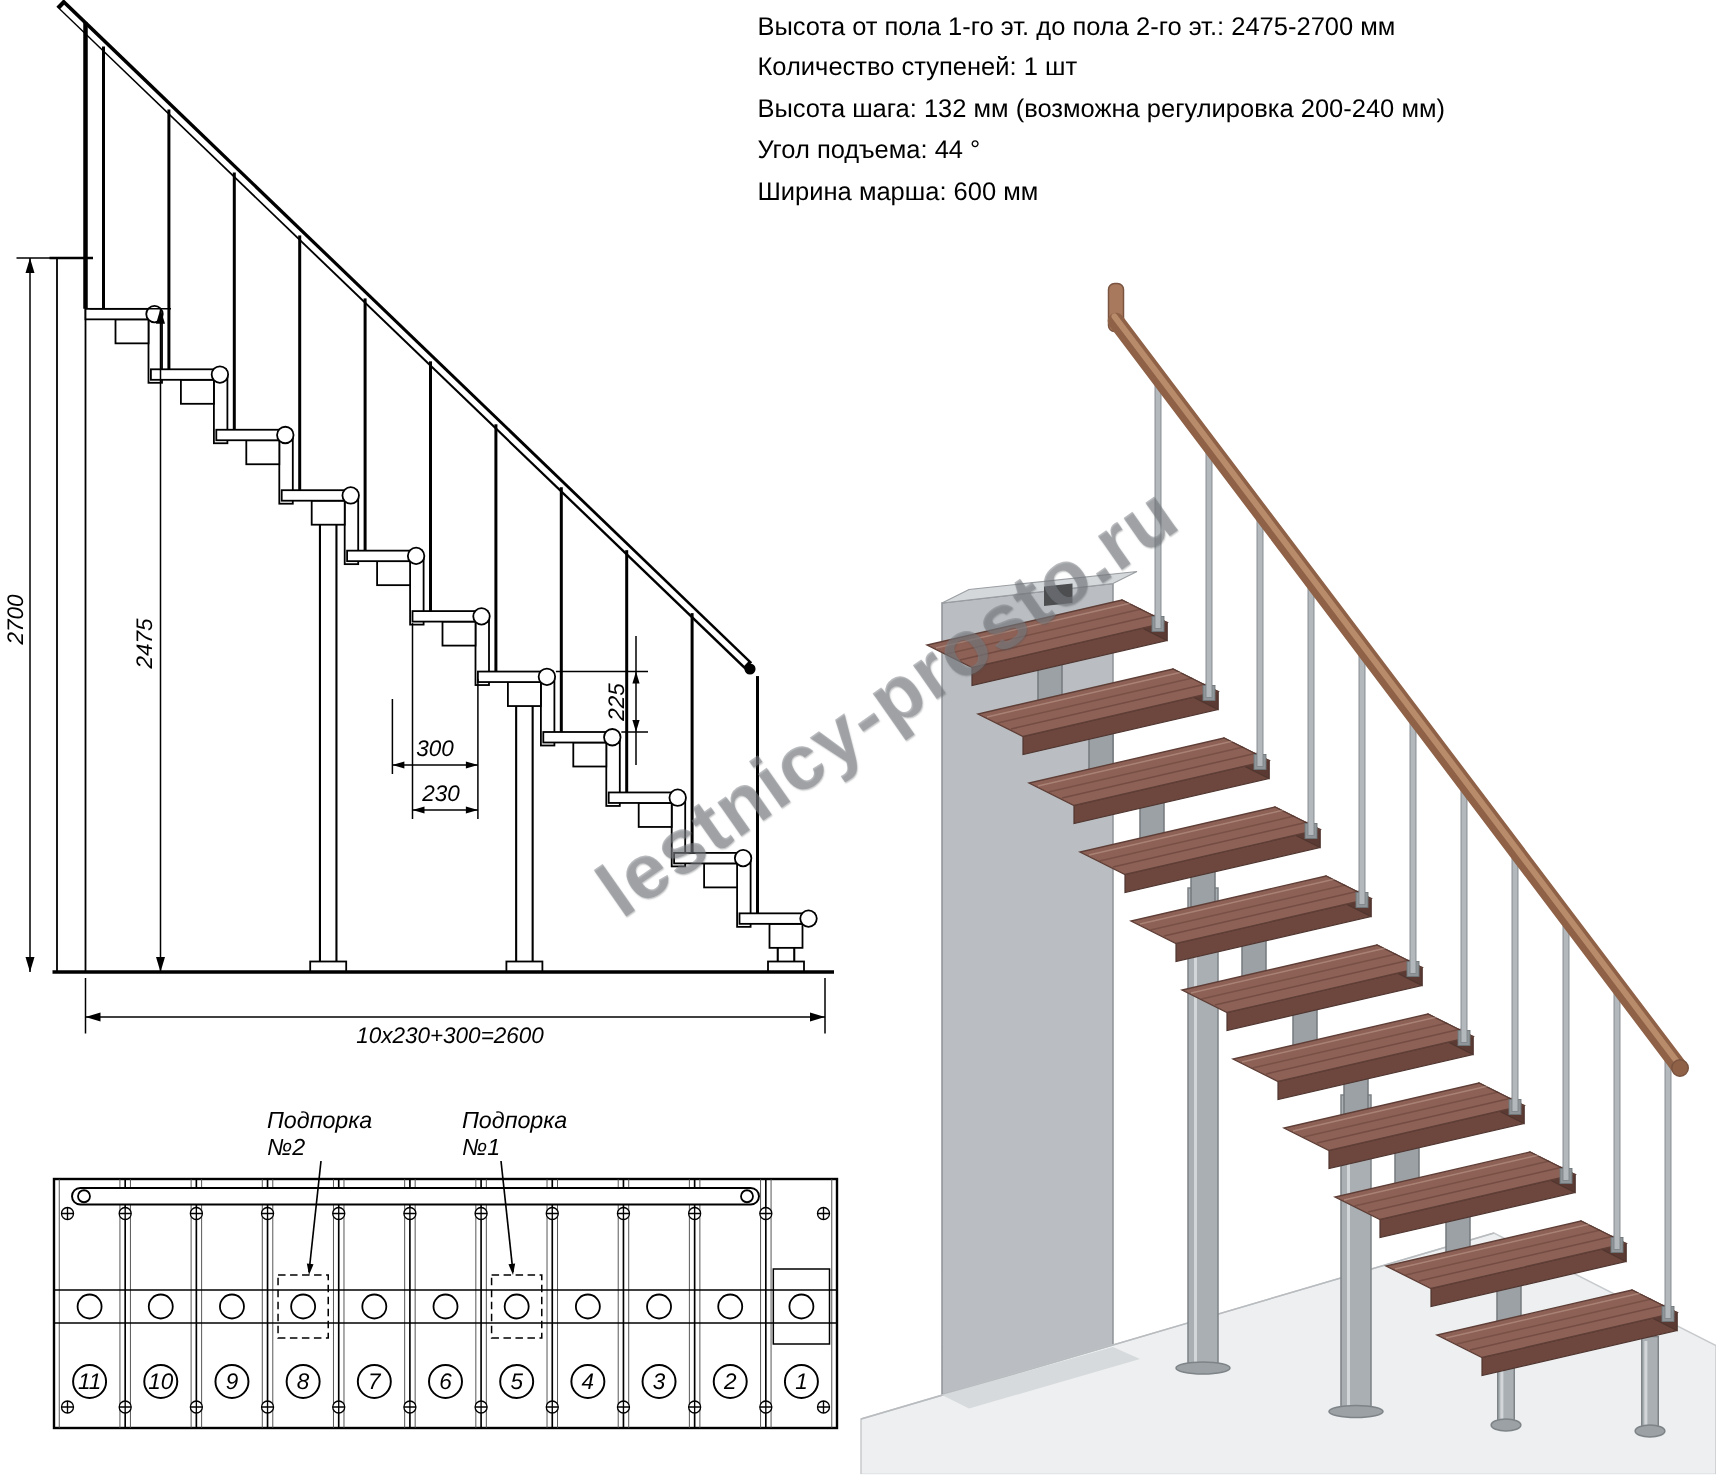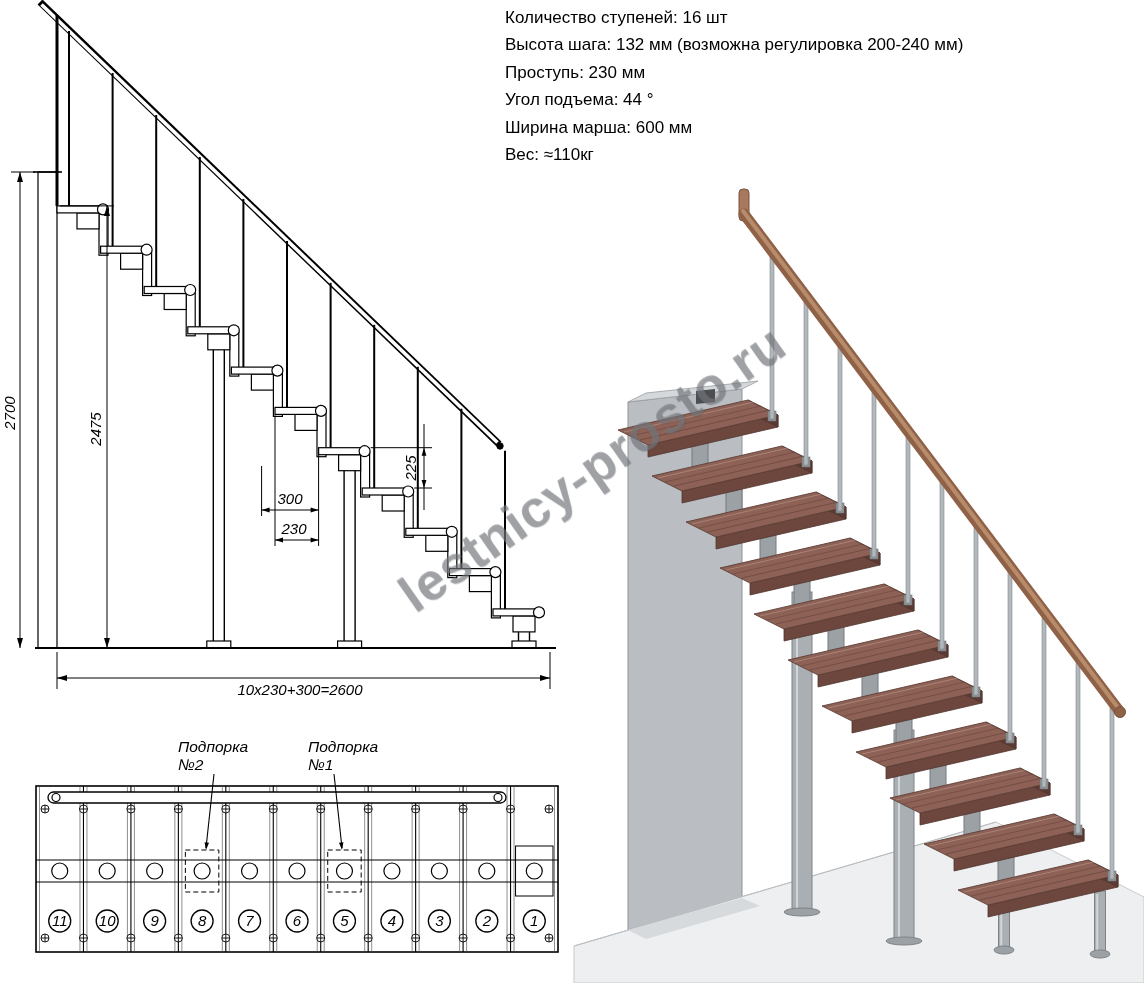--- a/index.html
+++ b/index.html
@@ -420,23 +420,22 @@
           <rect x="1110" y="707.316" width="4" height="171.68399999999997" fill="#b2b8bc" stroke="#7f858a" stroke-width="0.6"></rect>
           <rect x="739" y="189" width="10" height="32" fill="#a9795d" stroke="#7a5440" stroke-width="1" rx="4"></rect>
           <line x1="744" y1="214" x2="1120" y2="712" stroke="#8f6248" stroke-width="11" stroke-linecap="round"></line>
           <line x1="743" y1="211" x2="1119" y2="709" stroke="#b88c6b" stroke-width="4" stroke-linecap="round"></line>
           <circle cx="1120" cy="712" r="5.5" fill="#8f6248" stroke="#7a5440" stroke-width="1"></circle>
         </g>
       </g>
   </svg>
 
   <div class="specs">
-    <div class="spec-line">Количество ступеней: 16 шт</div>
+    <div class="spec-line">Высота от пола 1-го эт. до пола 2-го эт.: 2475-2700 мм</div>
+    <div class="spec-line">Количество ступеней: 1 шт</div>
     <div class="spec-line">Высота шага: 132 мм (возможна регулировка 200-240 мм)</div>
-    <div class="spec-line">Проступь: 230 мм</div>
     <div class="spec-line">Угол подъема: 44 °</div>
     <div class="spec-line">Ширина марша: 600 мм</div>
-    <div class="spec-line">Вес: ≈110кг</div>
   </div>
 
   <div class="watermark">lestnicy-prosto.ru</div>
 
 </div>
 
 </body></html>

